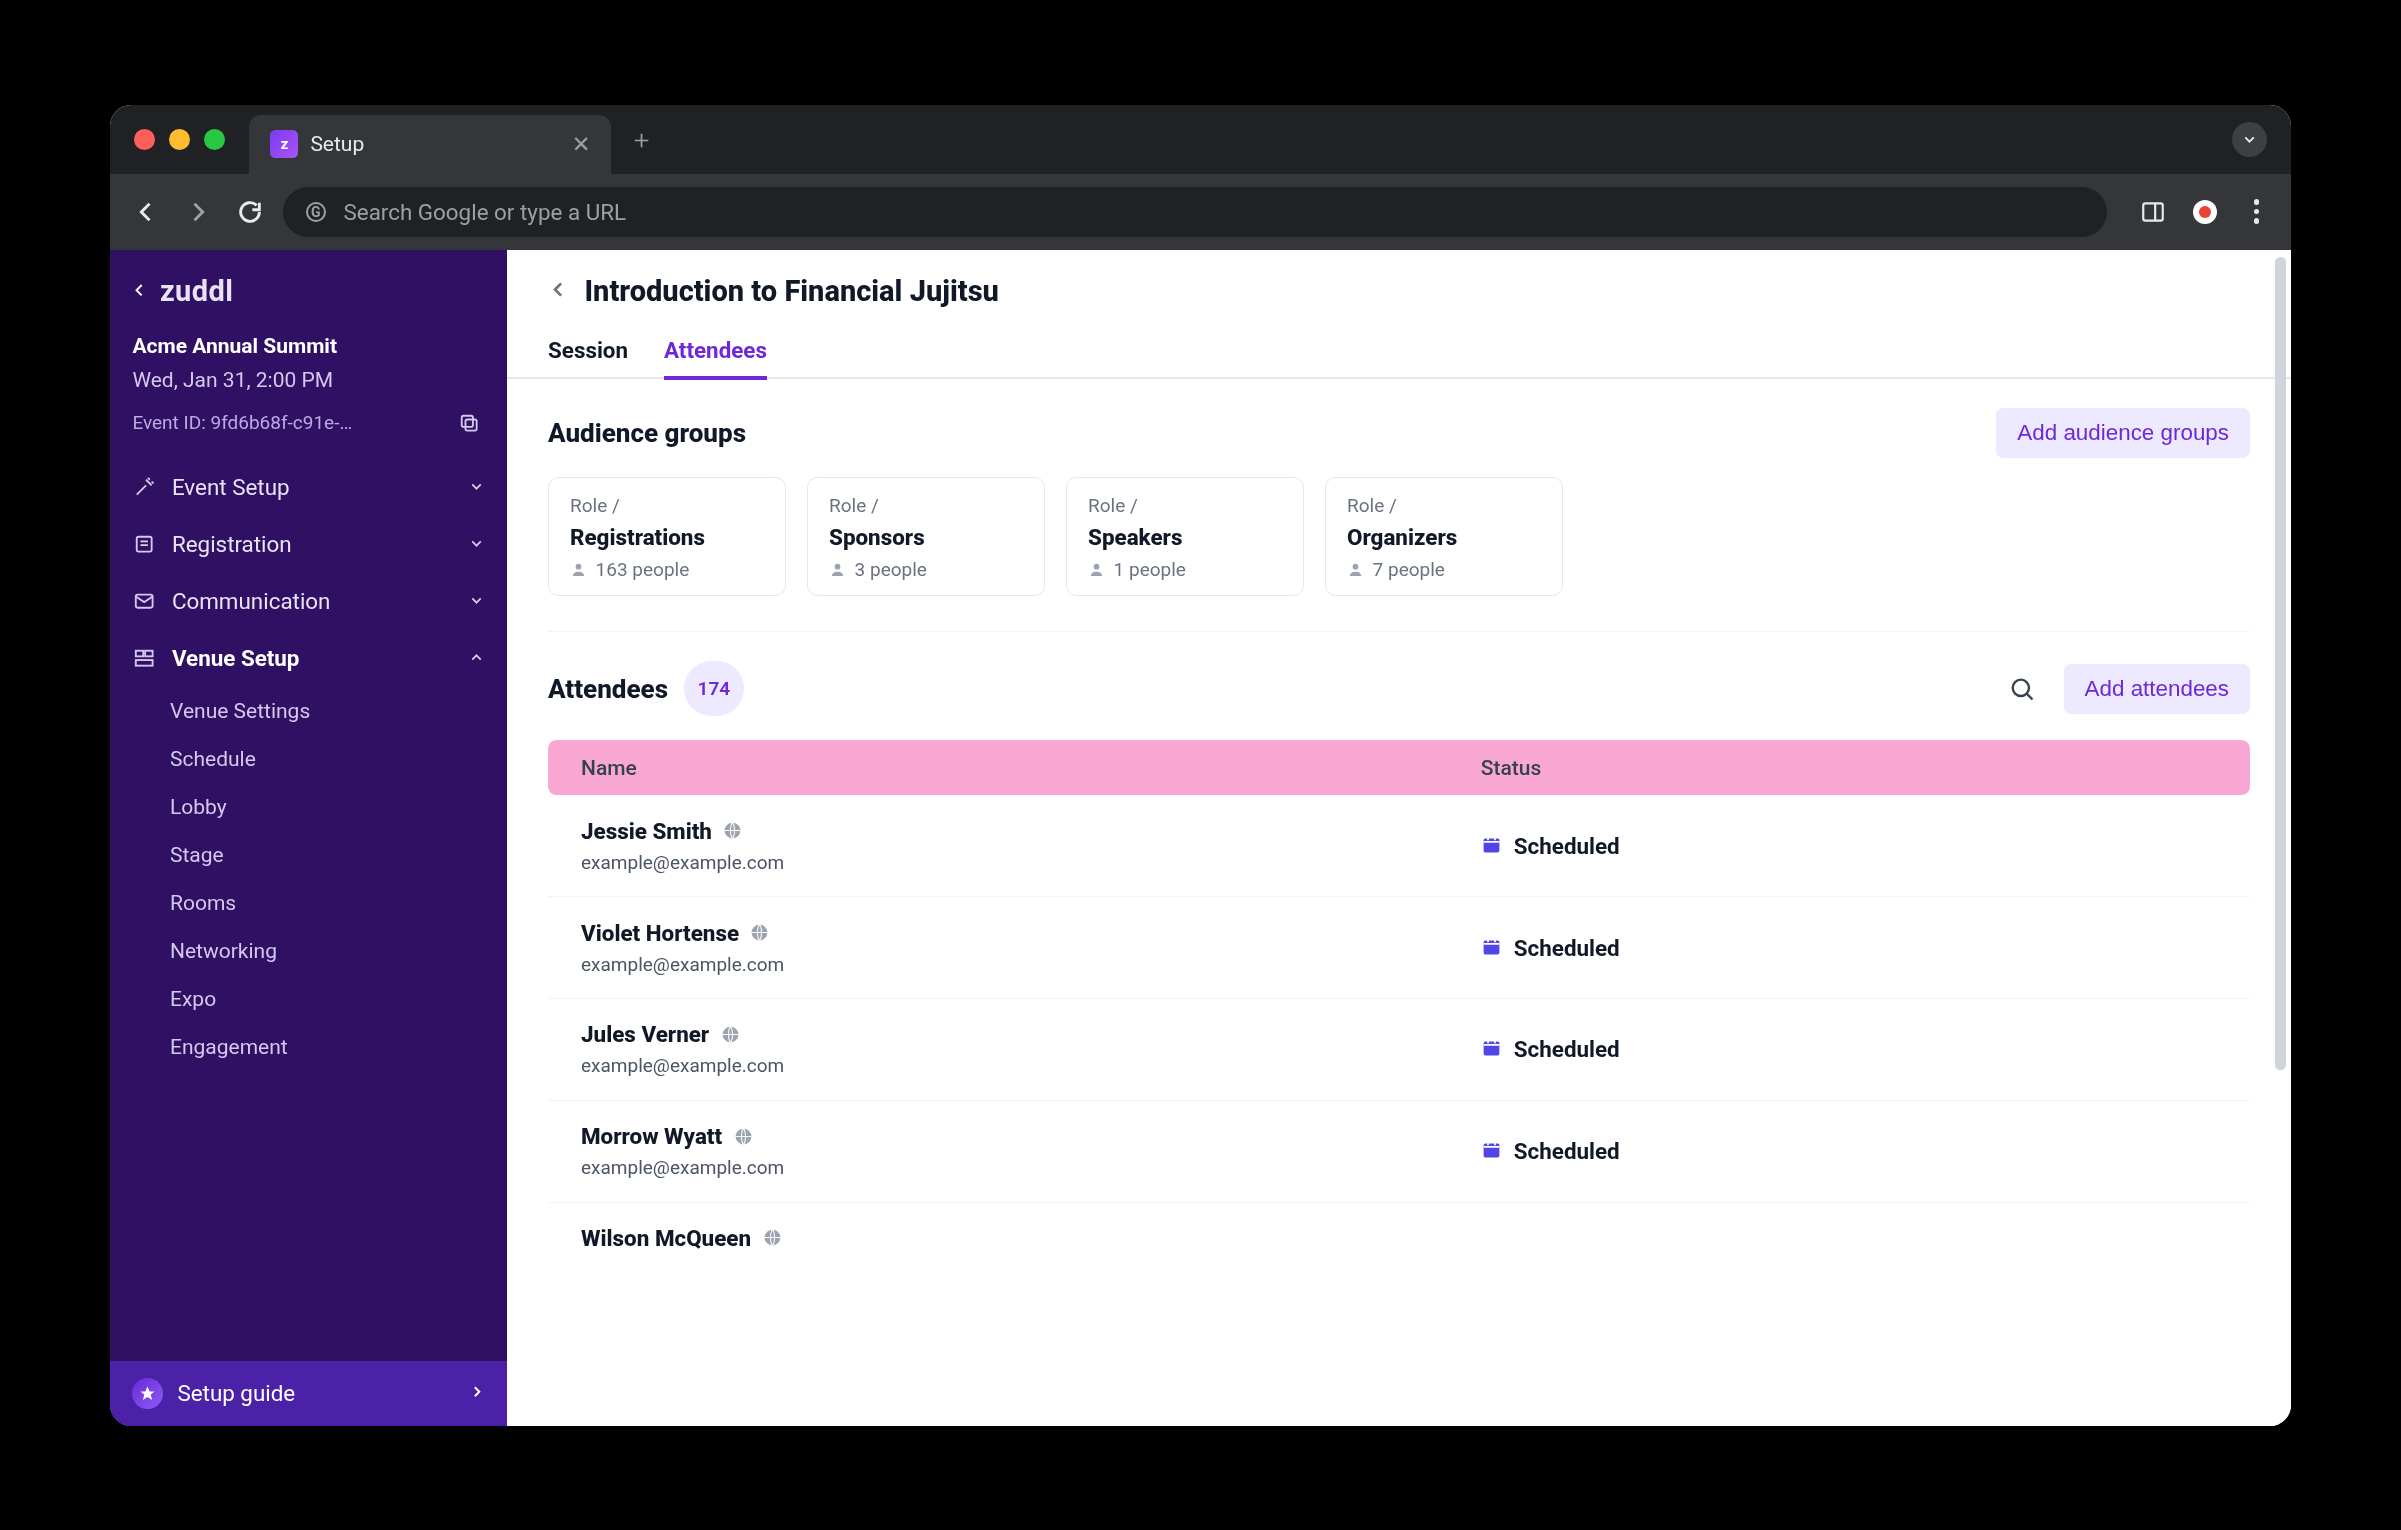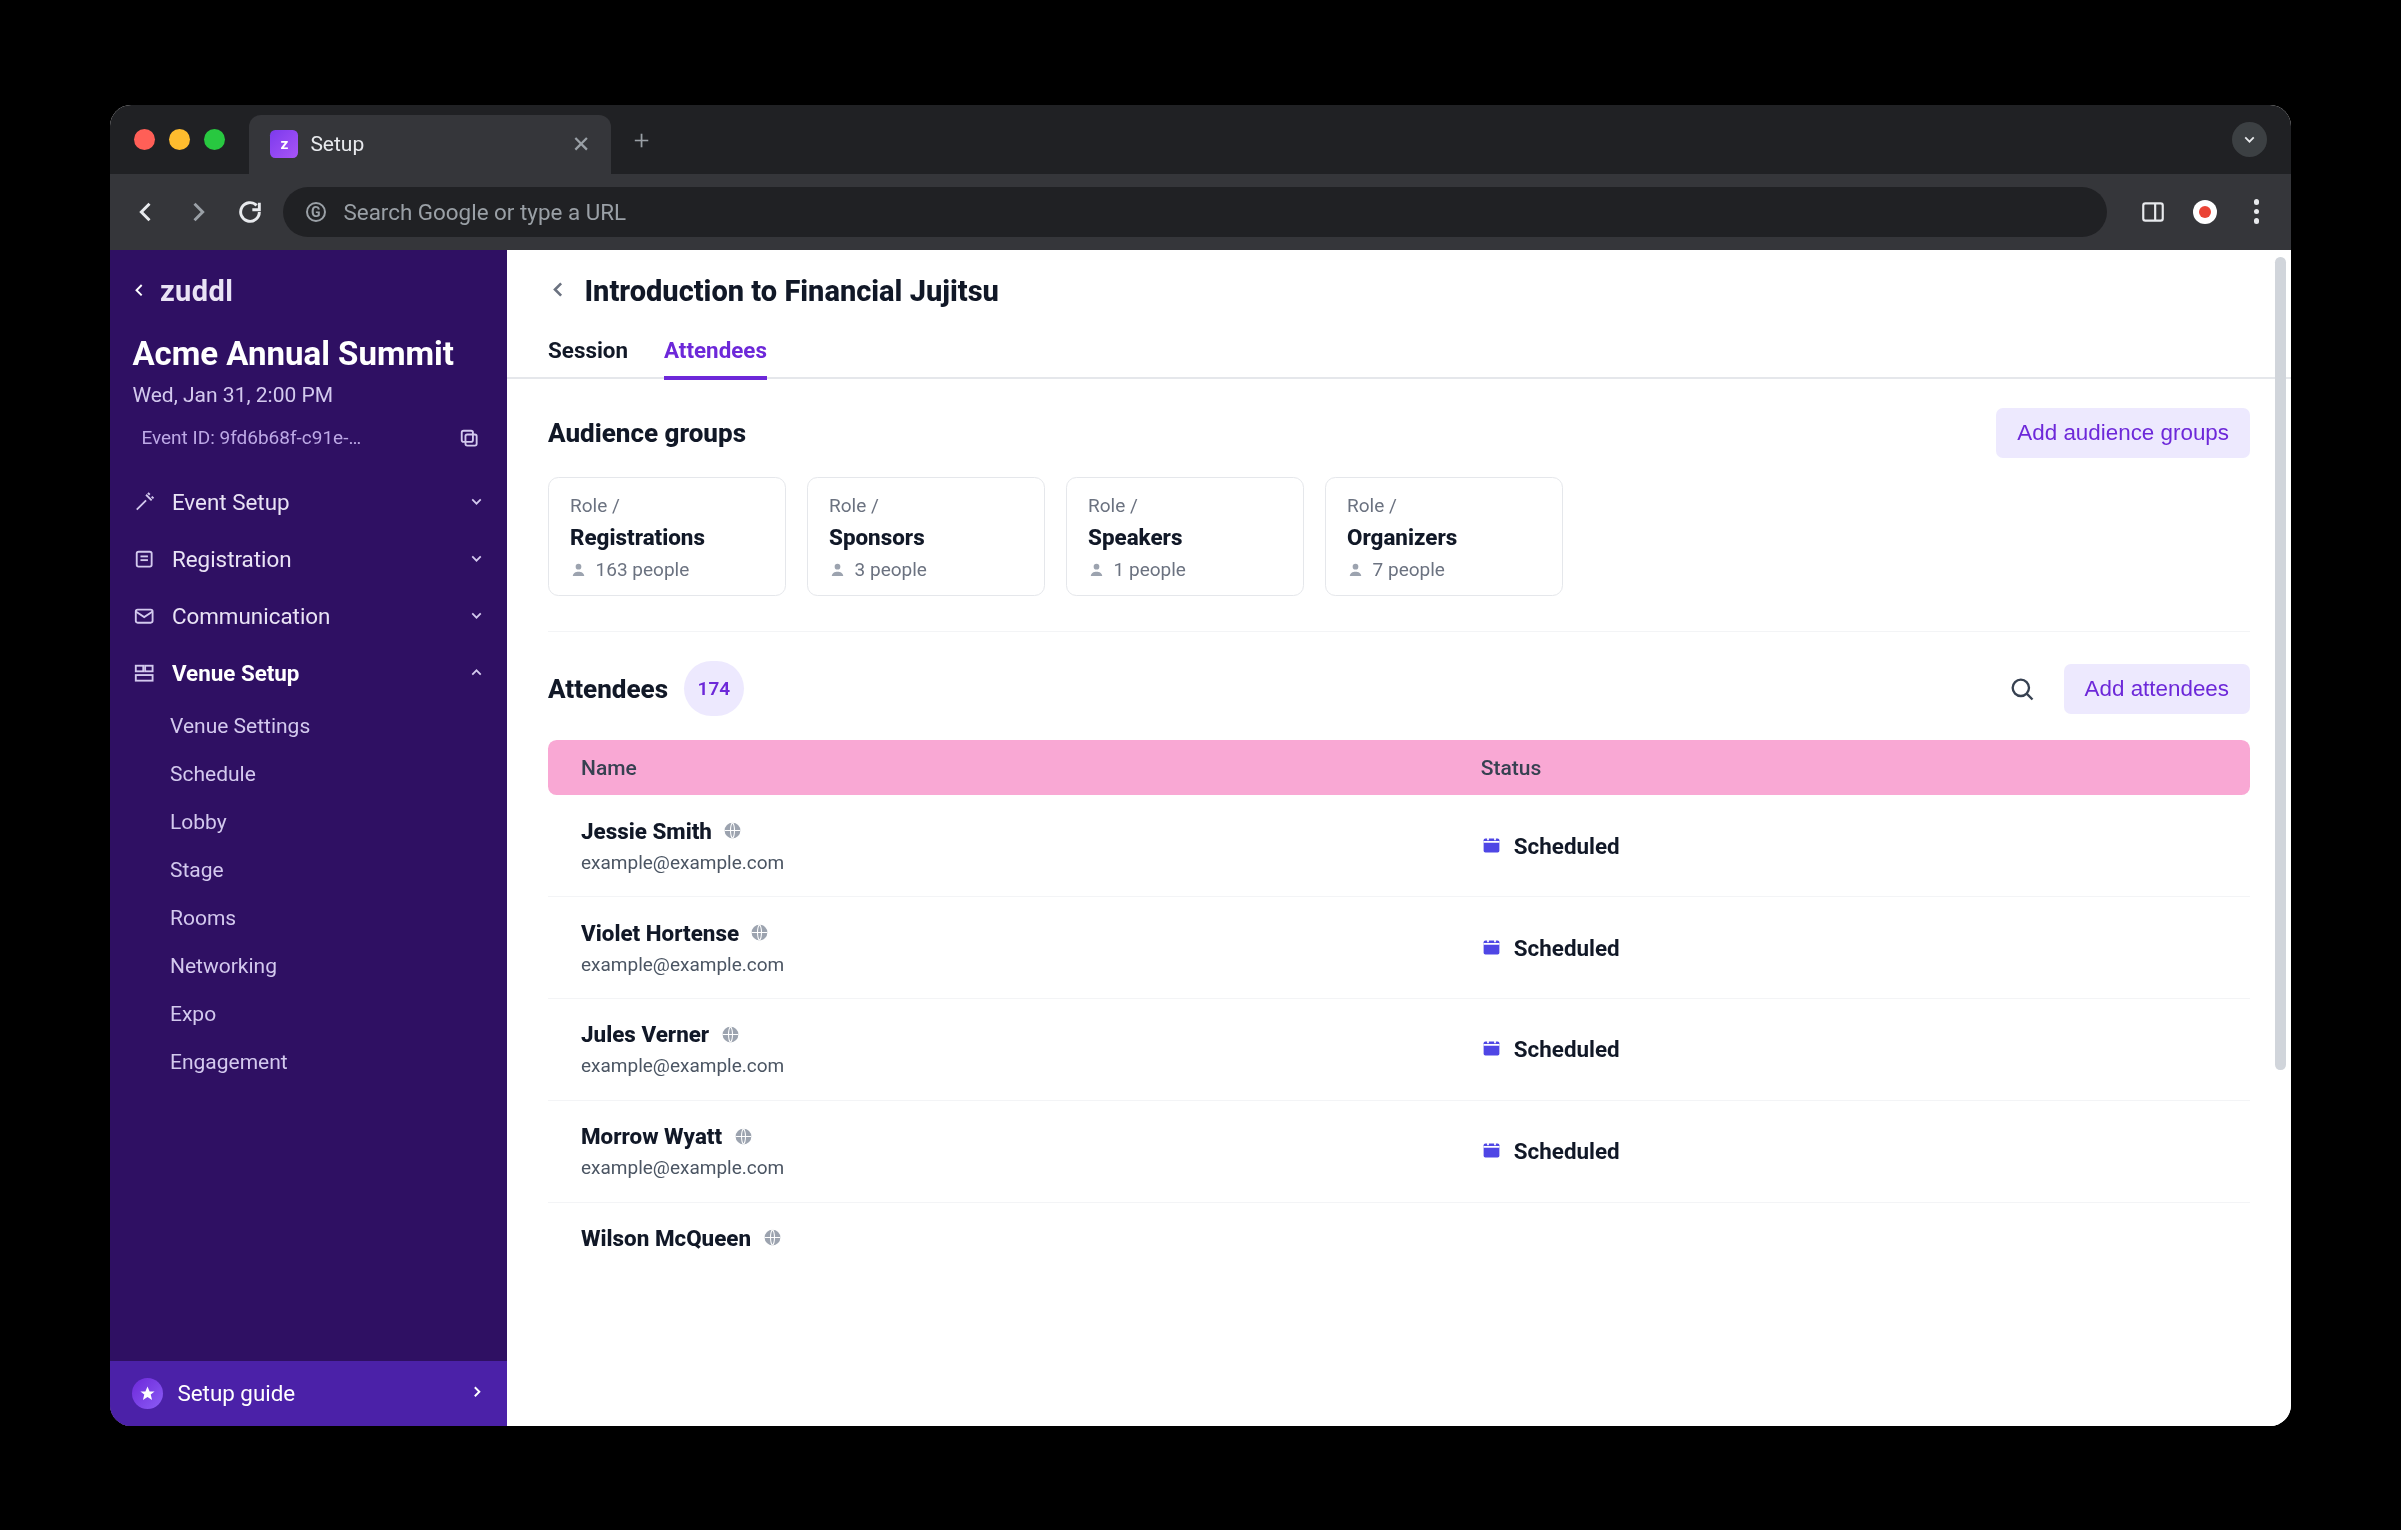--- a/index.html
+++ b/index.html
@@ -83,24 +83,24 @@
 
 .sidebar {
   width: 397px; background:#2f1063; color:#e9e3f5; display:flex; flex-direction:column;
 }
 .brand {
   display:flex; align-items:center; gap:12px; padding: 24px 22.4px 7px;
 }
 .brand svg.chev { width:15.5px; height:22.4px; stroke:#fff; fill:none; stroke-width:3;}
 .brand-text { font-size:29px; font-weight:700; letter-spacing:0.4px; }
 .event-block { padding: 19px 22.4px 12px; }
-.event-title { font-size:33px; font-weight:700; color:#fff; }
+.event-title { font-size:21px; font-weight:700; color:#fff; }
 .event-date { font-size:21px; color:#d3c9ee; margin-top:10.4px;}
 .event-id-row { display:flex; align-items:center; justify-content:space-between; margin-top:15.5px; }
-.event-id { font-size:19px; color:#bda9e6;margin-left:9px; }
+.event-id { font-size:19px; color:#bda9e6; }
 .copy-btn { width:31px; height:31px; display:flex;align-items:center;justify-content:center;cursor:pointer;}
 .copy-btn svg{ width:22.4px;height:22.4px;stroke:#d3c9ee;fill:none;stroke-width:2;}
 
 .nav { margin-top: 8.6px; flex:1; overflow:auto;}
 .nav-item {
   display:flex; align-items:center; gap:15.5px; padding:15.5px 22.4px;
   font-size:22.4px; cursor:pointer; position:relative;
 }
 .nav-item .mi { width:24px; height:24px; display:flex;align-items:center;justify-content:center; }
 .nav-item .mi svg { width:22.4px;height:22.4px;stroke:#d3c9ee;fill:none;stroke-width:2;}

